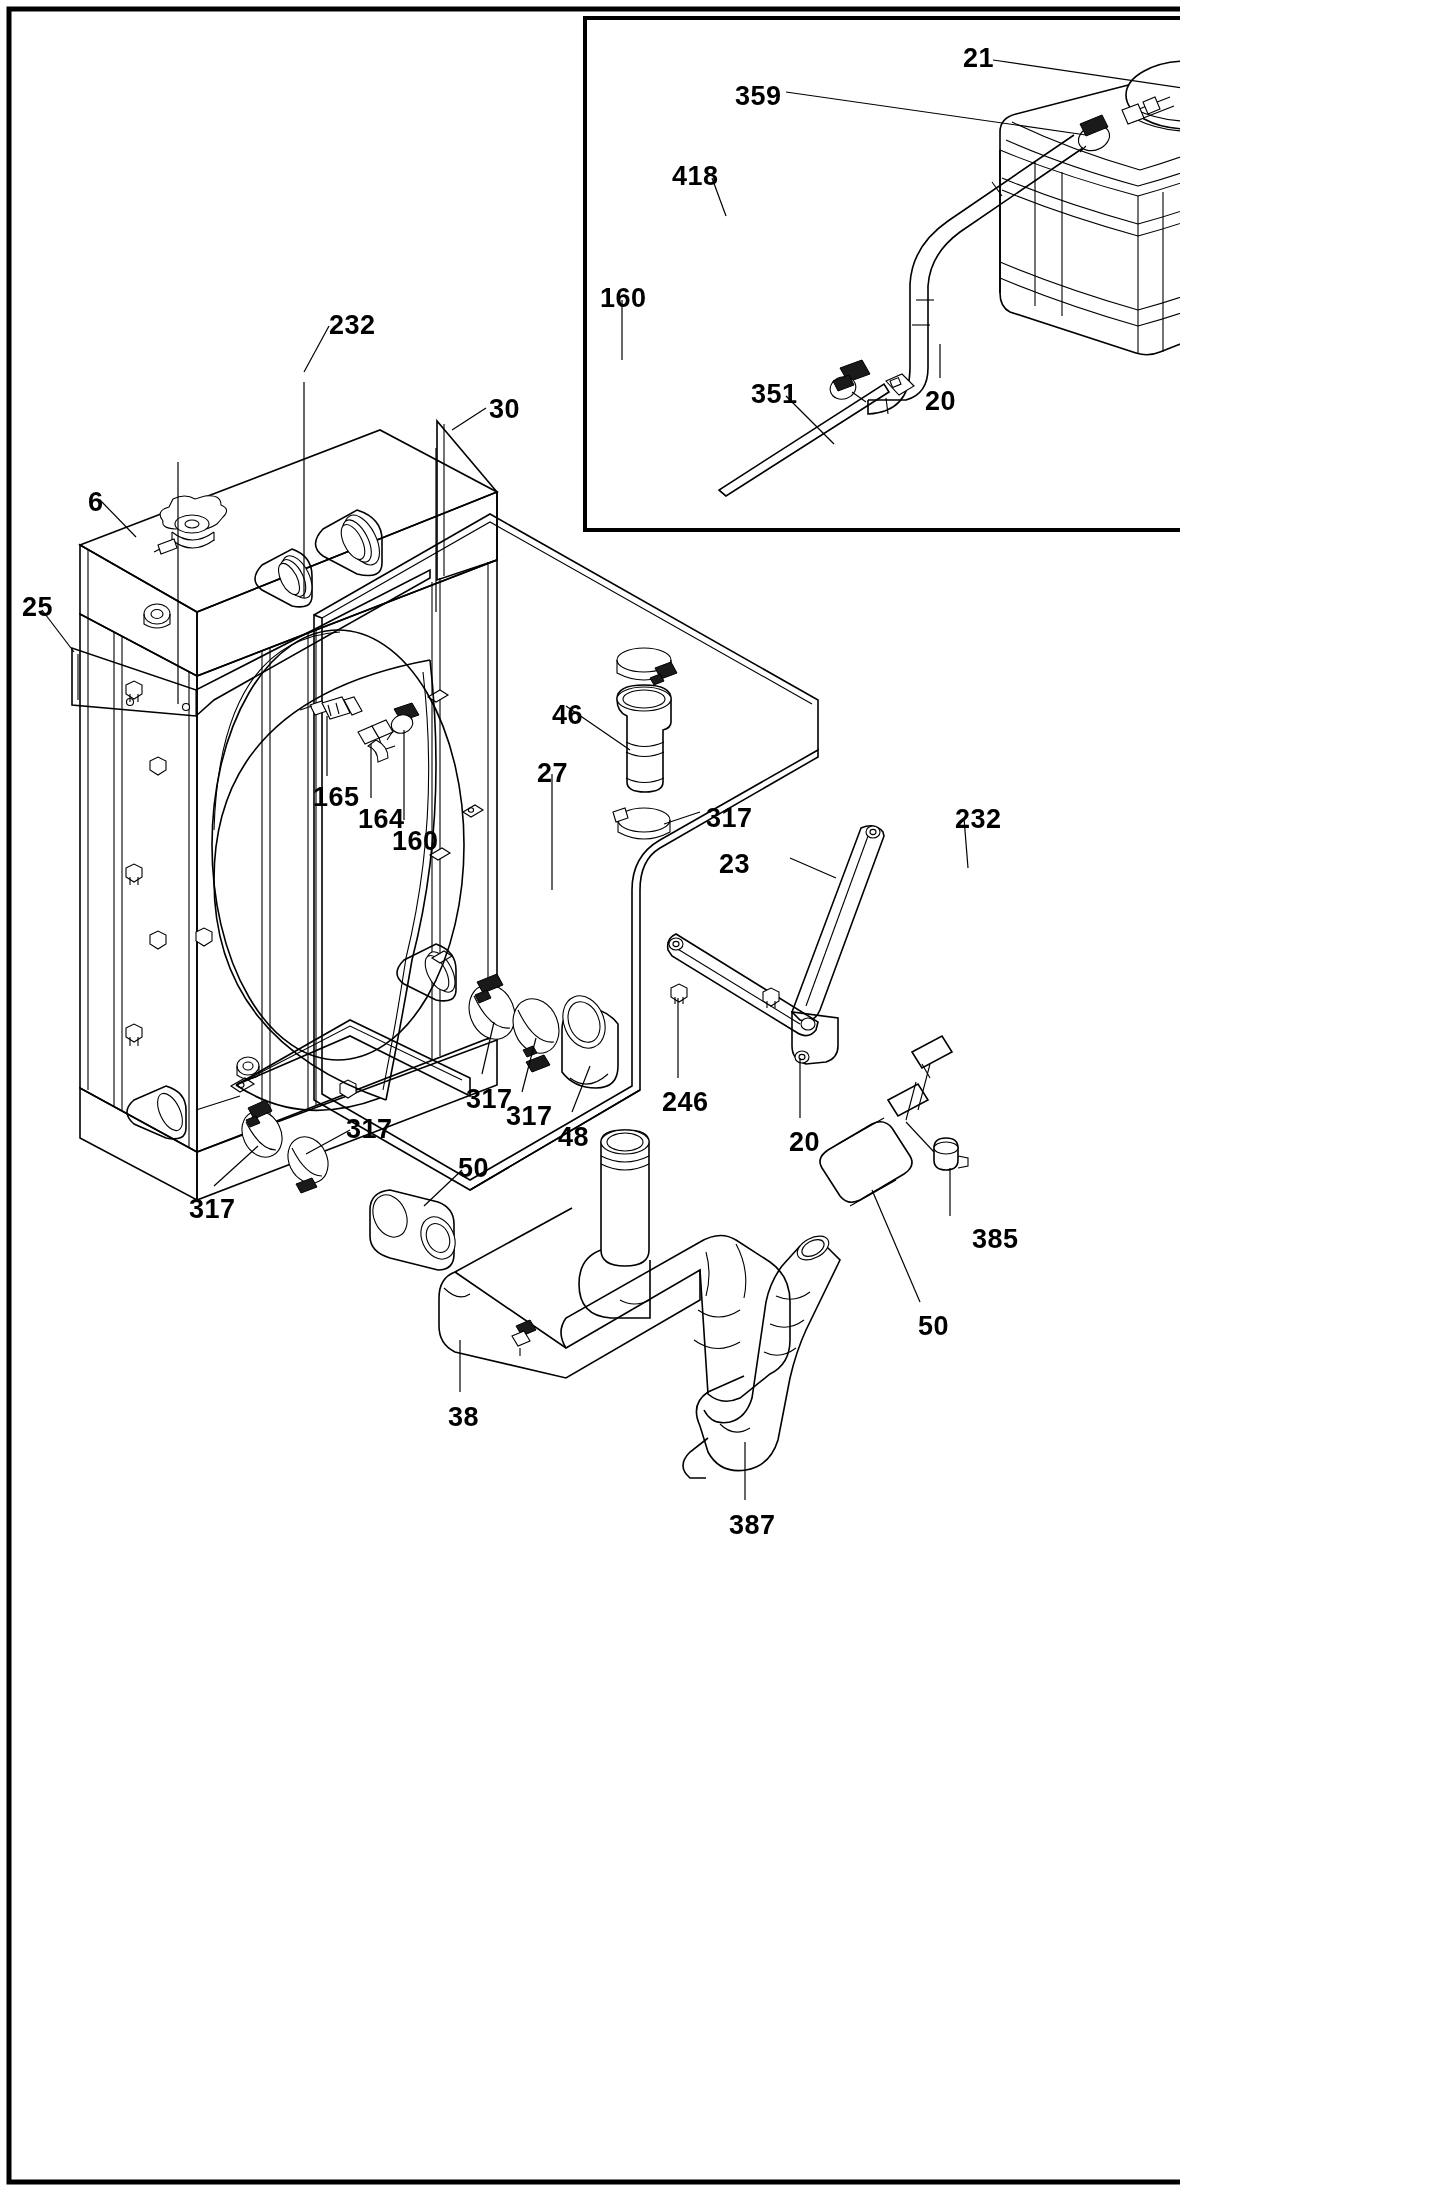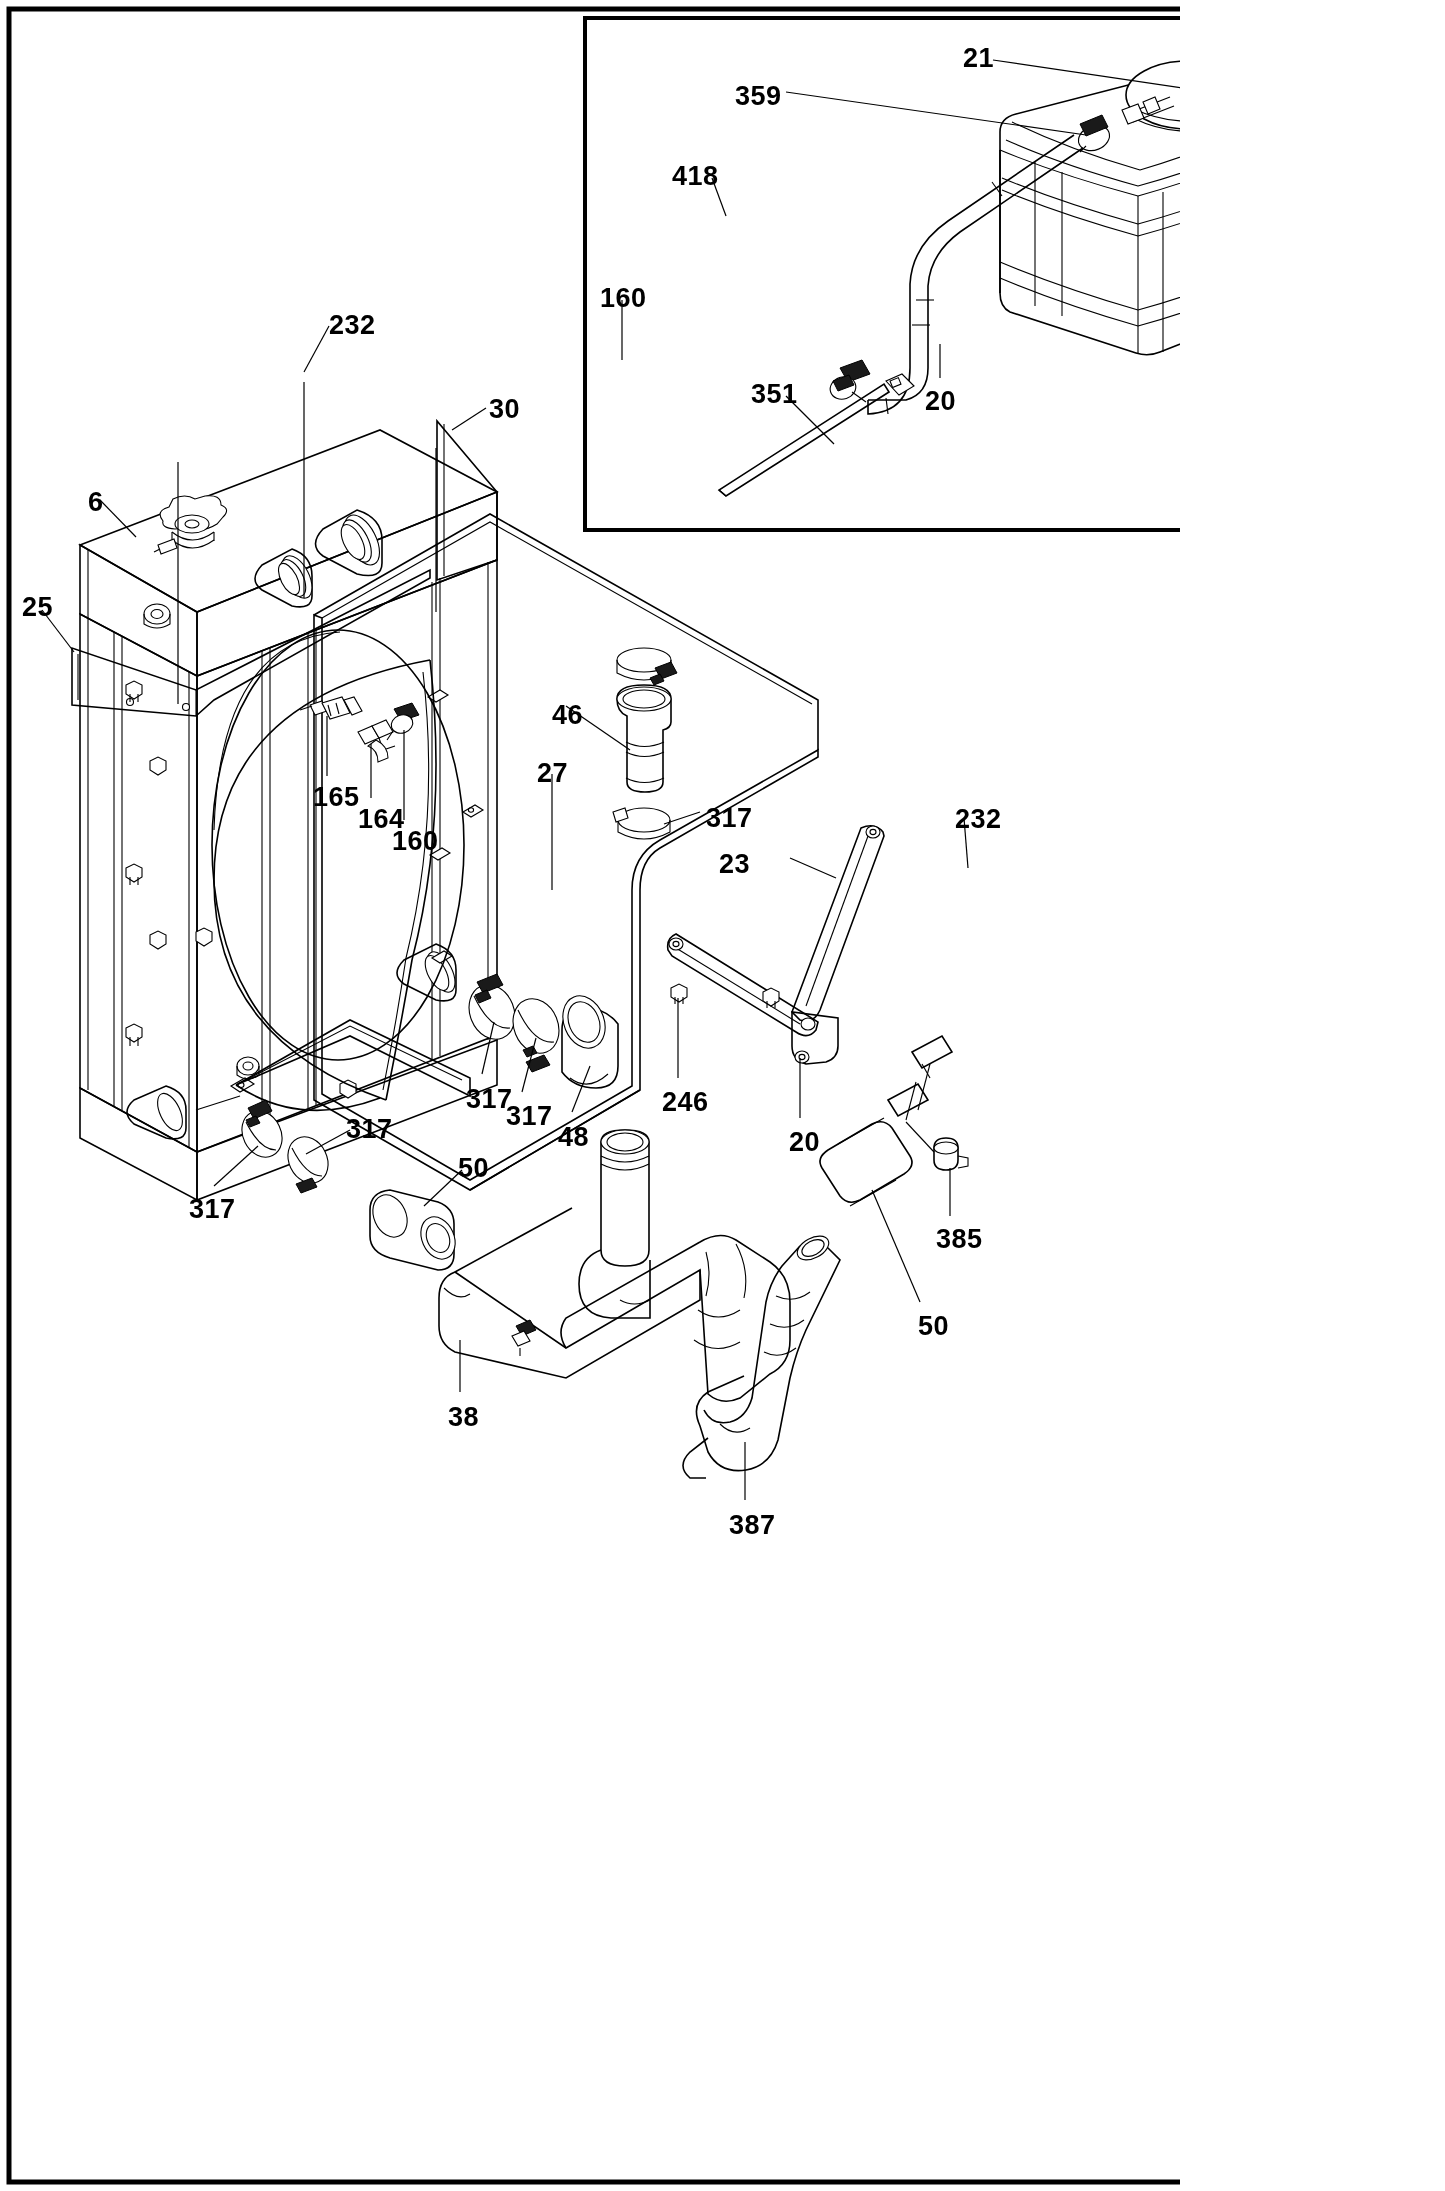--- a/index.html
+++ b/index.html
@@ -529,18 +529,18 @@
   <div class="lbl" style="left:955px;top:806px;">232</div>
   <div class="lbl" style="left:719px;top:851px;">23</div>
   <div class="lbl" style="left:662px;top:1089px;">246</div>
   <div class="lbl" style="left:789px;top:1129px;">20</div>
   <div class="lbl" style="left:466px;top:1086px;">317</div>
   <div class="lbl" style="left:506px;top:1103px;">317</div>
   <div class="lbl" style="left:558px;top:1124px;text-align:right;">48</div>
   <div class="lbl" style="left:346px;top:1116px;">317</div>
   <div class="lbl" style="left:189px;top:1196px;">317</div>
   <div class="lbl" style="left:458px;top:1155px;">50</div>
-  <div class="lbl" style="left:936px;top:1226px;">385</div>
+  <div class="lbl" style="left:972px;top:1226px;">385</div>
   <div class="lbl" style="left:918px;top:1313px;">50</div>
   <div class="lbl" style="left:448px;top:1404px;">38</div>
   <div class="lbl" style="left:729px;top:1512px;">387</div>
 
 </div>
 
 </body></html>

